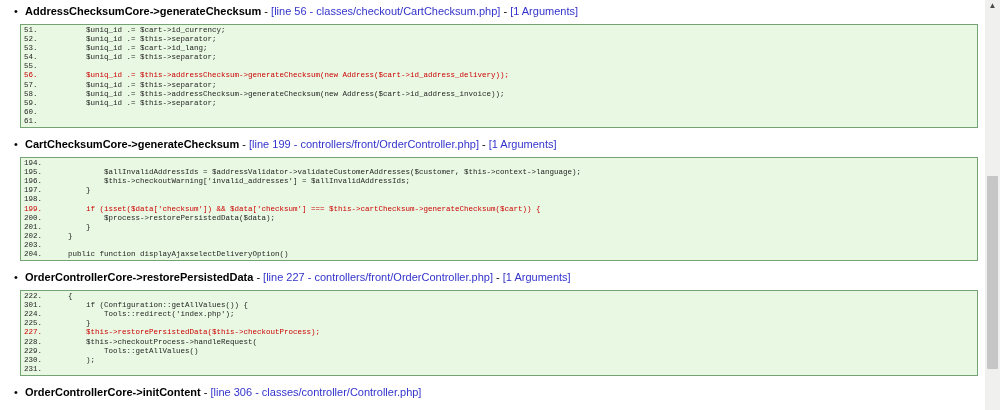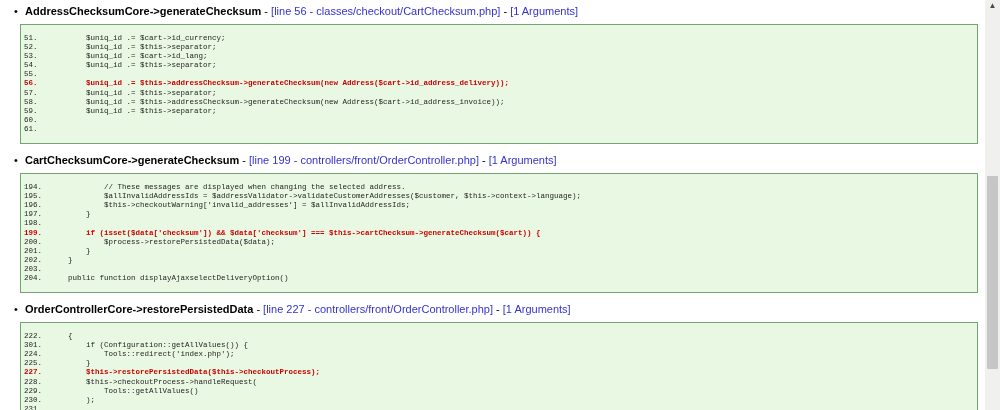--- a/index.html
+++ b/index.html
@@ -19,30 +19,30 @@
   .bullet { display:inline-block; width:11px; font-size:11px; color:#000; }
   .method { font-weight:bold; color:#000; }
   .dash { color:#000; }
   .tlink { color:#3333cc; text-decoration:none; cursor:pointer; }
 
   .code-box {
     margin:0 0 10px 6px;
     width:950px;
     border:1px solid #74a474;
     background:#e9f8e3;
-    padding:9px 3px;
+    padding:1px 3px;
     font-family:"Liberation Mono", monospace;
     font-size:7.5px;
     line-height:9.1px;
     color:#1f1f1f;
   }
   .row { display:flex; height:9.1px; overflow:hidden; }
   .ln { flex:none; width:26px; white-space:pre; }
   .code { white-space:pre; }
-  .row.hl .ln, .row.hl .code { color:#cc0000; font-weight:bold; }
+  .row.hl .ln, .row.hl .code { color:#cc0000; font-weight:normal; }
 
   
   #scrollbar {
     position:absolute; top:0; left:985px; width:15px; height:410px;
     background:#f0f0ef;
   }
   #scroll-up {
     position:absolute; top:0; left:0; width:15px; height:12px;
     font-size:8px; line-height:11px; text-align:center; color:#4a4a4a;
     cursor:pointer;
@@ -102,21 +102,20 @@
         <div class="row">
           <span class="ln">61.</span>
         </div>
       </div>
     </div>
     <div class="section">
       <div class="entry-header"><span class="bullet">•</span><span class="method">CartChecksumCore-&gt;generateChecksum</span><span class="dash"> - </span><a class="tlink">[line 199 - controllers/front/OrderController.php]</a><span class="dash"> - </span><a class="tlink">[1 Arguments]</a></div>
       <div class="code-box">
         <div class="row">
           <span class="ln">194.</span>
-          <span class="code">            // These messages are displayed when changing the selected address.</span>
         </div>
         <div class="row">
           <span class="ln">195.</span>
           <span class="code">            $allInvalidAddressIds = $addressValidator-&gt;validateCustomerAddresses($customer, $this-&gt;context-&gt;language);</span>
         </div>
         <div class="row">
           <span class="ln">196.</span>
           <span class="code">            $this-&gt;checkoutWarning['invalid_addresses'] = $allInvalidAddressIds;</span>
         </div>
         <div class="row">

